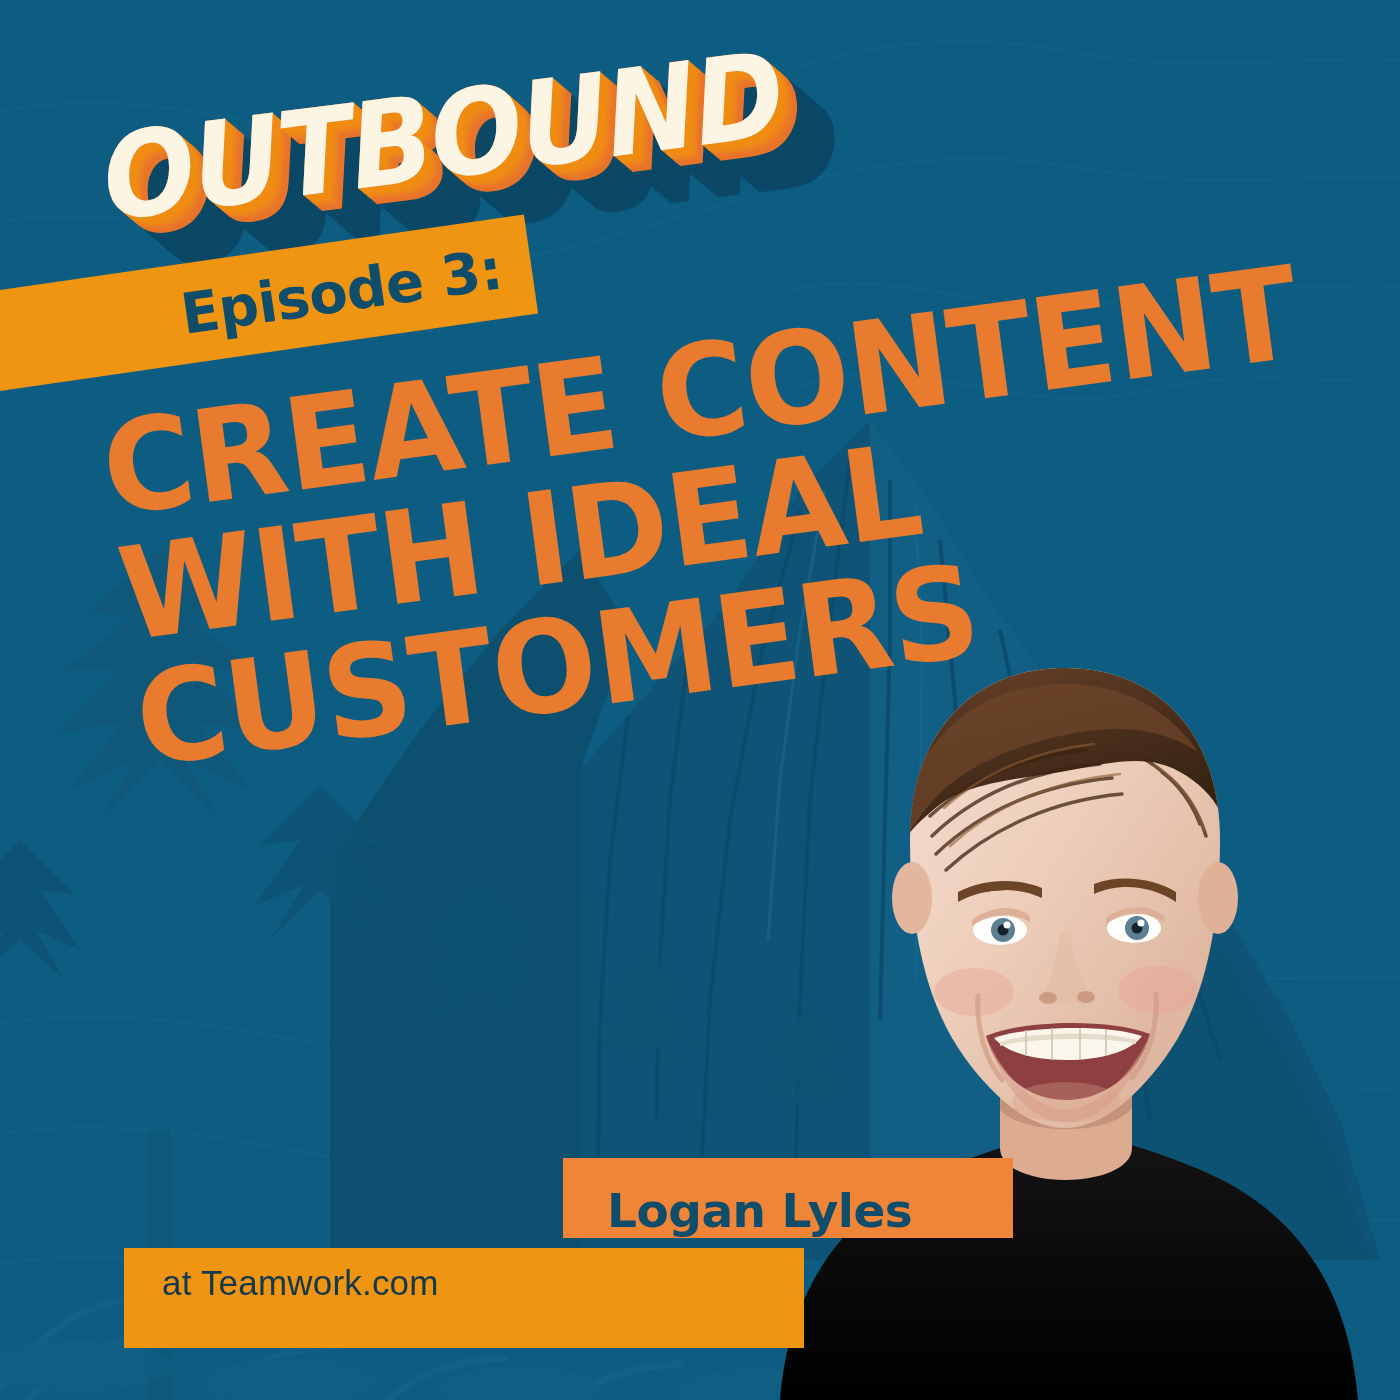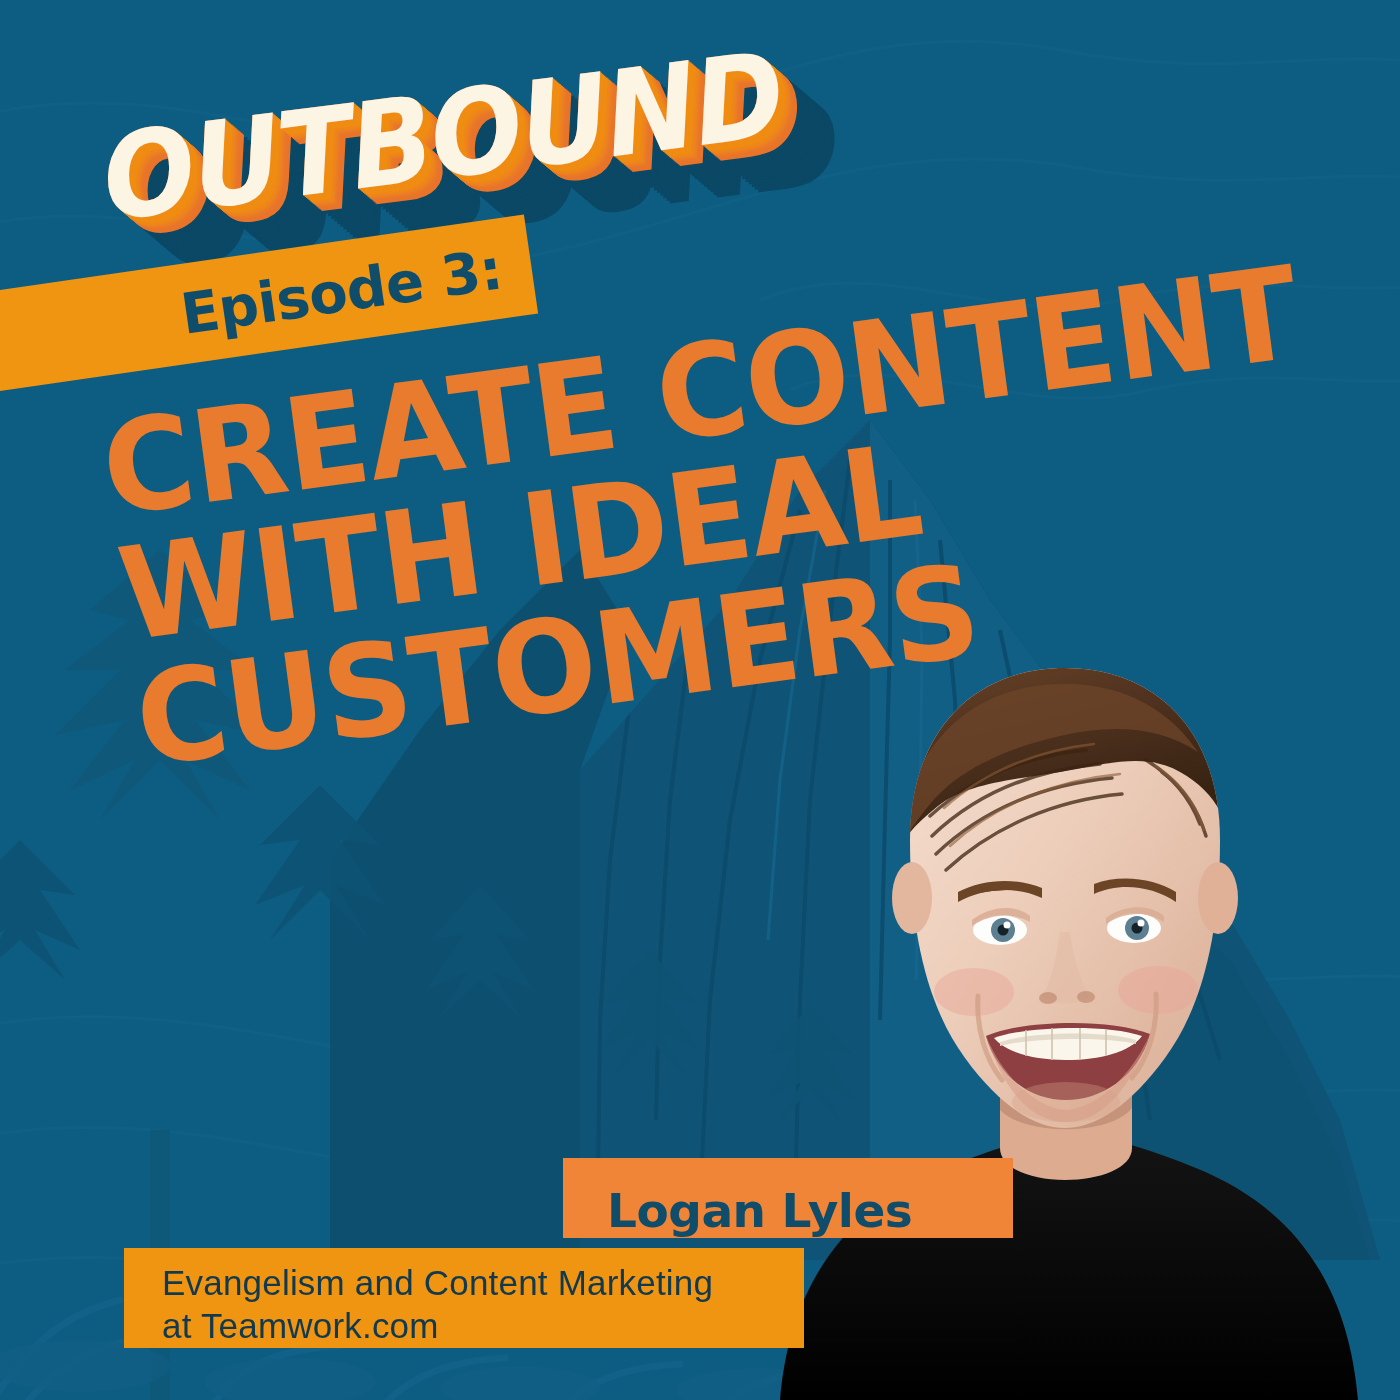--- a/index.html
+++ b/index.html
@@ -377,17 +377,16 @@
 
       <ellipse cx="306" cy="462" rx="54" ry="20" fill="#d6a188" opacity=".35"></ellipse>
     </g>
   </svg>
 
   <div class="name-banner">
     <span class="name-label">Logan Lyles</span>
   </div>
 
   <div class="role-banner">
-    <div class="role-line">Evangelism and Content Marketing</div>
     <div class="role-line">at Teamwork.com</div>
   </div>
 
 </div>
 
 </body></html>

